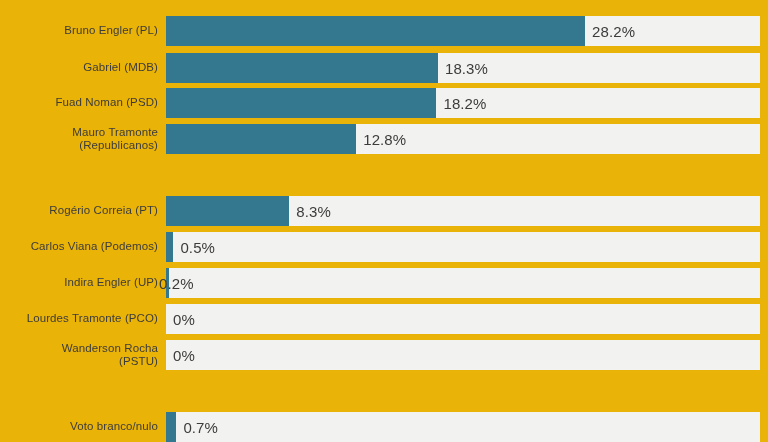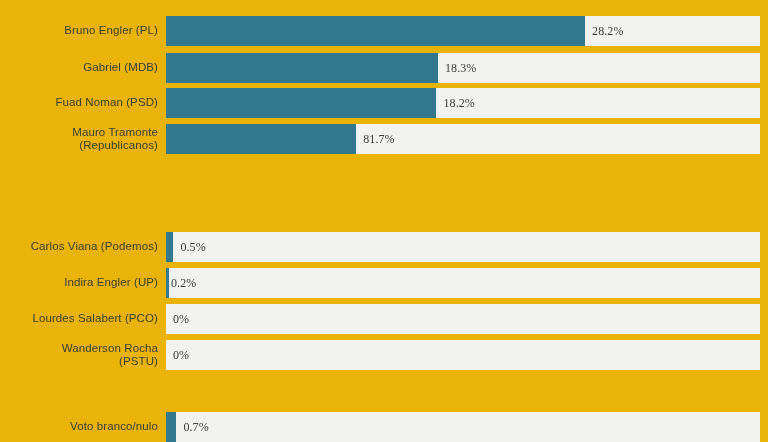--- a/index.html
+++ b/index.html
@@ -65,25 +65,24 @@
     height: 30px;
     background: #33788f;
   }
 
   .row-value {
     position: absolute;
     top: 0;
     height: 36px;
     display: flex;
     align-items: center;
-    font-size: 12px;
+    font-size: 15px;
     color: #3c3c3c;
     letter-spacing: 0.1px;
     white-space: nowrap;
-    font-family: Liberation Serif, serif;
   }
 </style>
 </head>
 <body>
 
 <div id="chart">
     <div class="row" style="top: 13px;">
       <div class="row-band" style="width: 594px;"></div>
       <div class="row-label">Bruno Engler (PL)</div>
       <div class="row-bar" style="width: 419.052px; background: rgb(51, 120, 143);"></div>
@@ -99,37 +98,43 @@
       <div class="row-band" style="width: 594px;"></div>
       <div class="row-label">Fuad Noman (PSD)</div>
       <div class="row-bar" style="width: 270.452px; background: rgb(51, 120, 143);"></div>
       <div class="row-value" style="left: 443.452px;">18.2%</div>
     </div>
     <div class="row" style="top: 121px;">
       <div class="row-band" style="width: 594px;"></div>
       <div class="row-label">Mauro Tramonte
 (Republicanos)</div>
       <div class="row-bar" style="width: 190.208px; background: rgb(51, 120, 143);"></div>
-      <div class="row-value" style="left: 363.208px;">81.7%</div>
+      <div class="row-value" style="left: 363.208px;">12.8%</div>
+    </div>
+    <div class="row" style="top: 193px;">
+      <div class="row-band" style="width: 594px;"></div>
+      <div class="row-label">Rogério Correia (PT)</div>
+      <div class="row-bar" style="width: 123.338px; background: rgb(51, 120, 143);"></div>
+      <div class="row-value" style="left: 296.338px;">8.3%</div>
     </div>
     <div class="row" style="top: 229px;">
       <div class="row-band" style="width: 594px;"></div>
       <div class="row-label">Carlos Viana (Podemos)</div>
       <div class="row-bar" style="width: 7.43px; background: rgb(51, 120, 143);"></div>
       <div class="row-value" style="left: 180.43px;">0.5%</div>
     </div>
     <div class="row" style="top: 265px;">
       <div class="row-band" style="width: 594px;"></div>
       <div class="row-label">Indira Engler (UP)</div>
       <div class="row-bar" style="width: 2.972px; background: rgb(51, 120, 143);"></div>
-      <div class="row-value" style="left: 171px;">0.2%</div>
+      <div class="row-value" style="left: 159px;">0.2%</div>
     </div>
     <div class="row" style="top: 301px;">
       <div class="row-band" style="width: 594px;"></div>
-      <div class="row-label">Lourdes Salabert (PCO)</div>
+      <div class="row-label">Lourdes Tramonte (PCO)</div>
       <div class="row-value" style="left: 173px;">0%</div>
     </div>
     <div class="row" style="top: 337px;">
       <div class="row-band" style="width: 594px;"></div>
       <div class="row-label">Wanderson Rocha
 (PSTU)</div>
       <div class="row-value" style="left: 173px;">0%</div>
     </div>
     <div class="row" style="top: 409px;">
       <div class="row-band" style="width: 594px;"></div>

